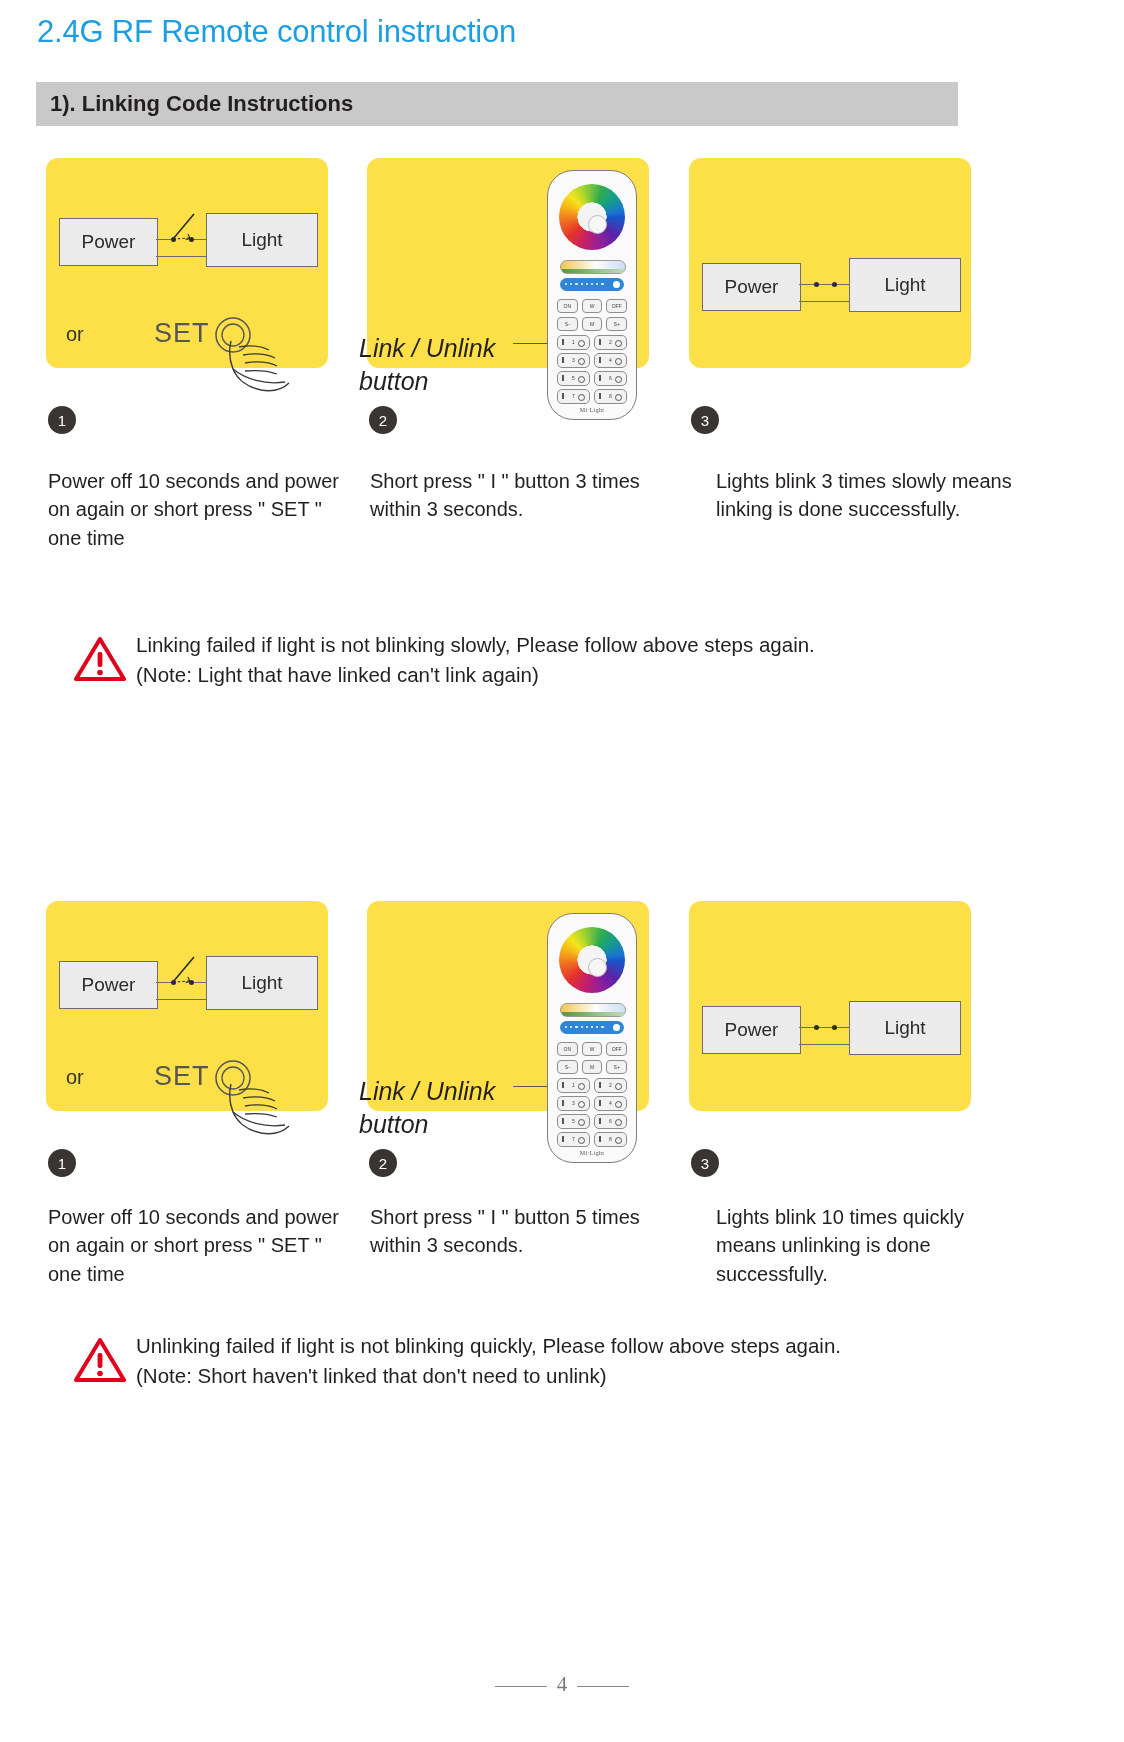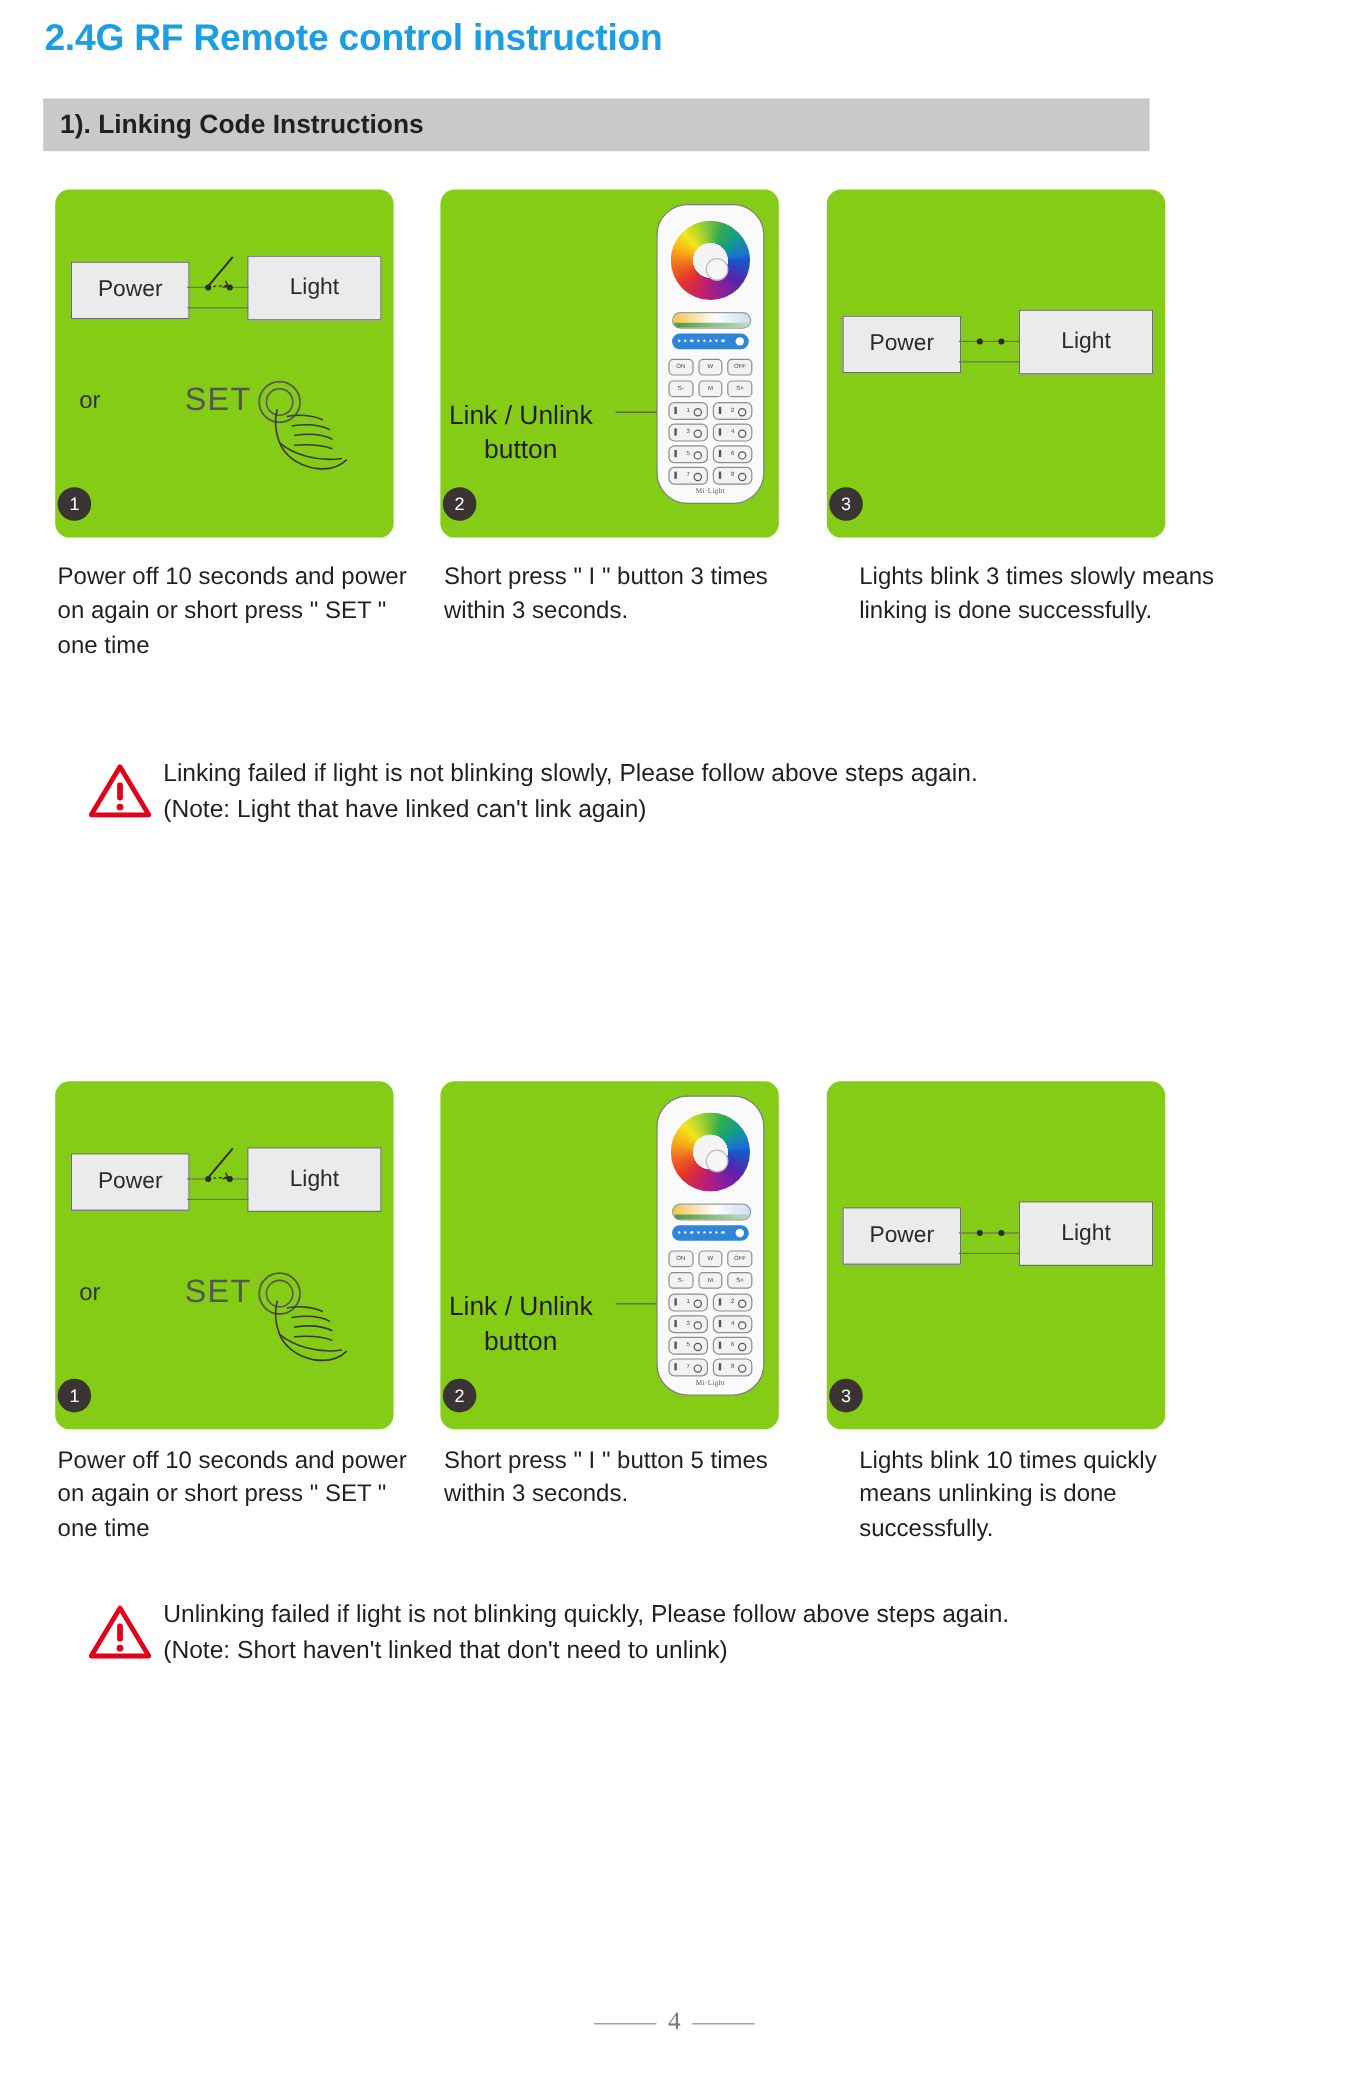--- a/index.html
+++ b/index.html
@@ -5,40 +5,40 @@
   html,body{margin:0;padding:0;background:#fff;}
   body{
     width:1124px;height:1742px;position:relative;overflow:hidden;
     font-family:"Liberation Sans", sans-serif;color:#231f20;
   }
   .page{position:absolute;left:0;top:0;width:1124px;height:1742px;}
 
   
   .doc-title{
     position:absolute;left:37px;top:14px;
-    font-size:31px;font-weight:bold;color:#1c9ee3;
+    font-size:31px;font-weight:normal;color:#1c9ee3;
     letter-spacing:-0.2px;white-space:nowrap;
     font-family:"Liberation Sans", sans-serif;
   }
 
   
   .section-bar{
     position:absolute;left:36px;width:922px;height:44px;
     background:#c9c9c9;
   }
   .section-bar .section-title{
     position:absolute;left:14px;top:9px;
     font-size:22px;font-weight:bold;color:#231f20;
     white-space:nowrap;
   }
 
   
   .panel{
-    position:absolute;width:282px;height:290px;
-    background:#84cc16;border-radius:12px;
+    position:absolute;width:282px;height:210px;
+    background:#fde047;border-radius:12px;
   }
   .badge{
     position:absolute;width:28px;height:28px;border-radius:50%;
     background:#3a3533;color:#fff;font-size:15px;
     display:flex;align-items:center;justify-content:center;
     font-family:"Liberation Sans", sans-serif;
   }
 
   
   .circuit{position:absolute;}
@@ -125,21 +125,21 @@
   }
   .zbtn .bar-i{position:absolute;left:4px;top:3.2px;width:1.6px;height:6px;background:#555;}
   .zbtn .circ-o{position:absolute;right:4px;top:3.6px;width:5px;height:5px;border:1px solid #555;border-radius:50%;}
   .brand{
     position:absolute;left:0;right:0;bottom:6px;text-align:center;
     font-size:6px;color:#555;letter-spacing:.3px;
     font-family:"Liberation Serif", serif;
   }
   .leader{position:absolute;height:1.4px;background:#555;}
   .leader-label{
-    position:absolute;font-size:22px;color:#231f20;text-align:center;line-height:1.3;
+    position:absolute;font-size:25px;color:#231f20;text-align:left;line-height:1.3;font-style:italic;
   }
 
   
   .footer{
     position:absolute;left:0;width:1124px;text-align:center;
     font-size:21px;color:#777;font-family:"Liberation Serif", serif;
   }
   .footer .rule{display:inline-block;width:52px;height:1px;background:#8a8a8a;vertical-align:middle;margin:0 10px;}
 </style>
 </head>

